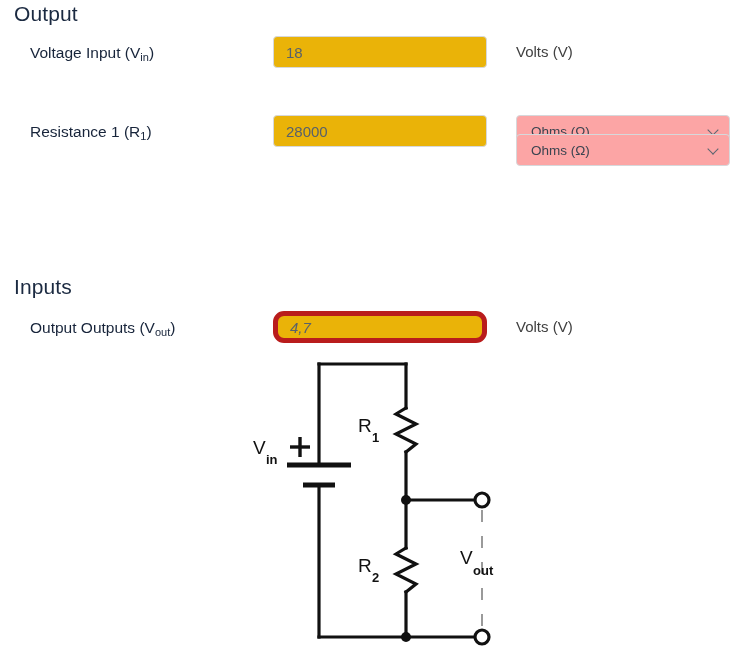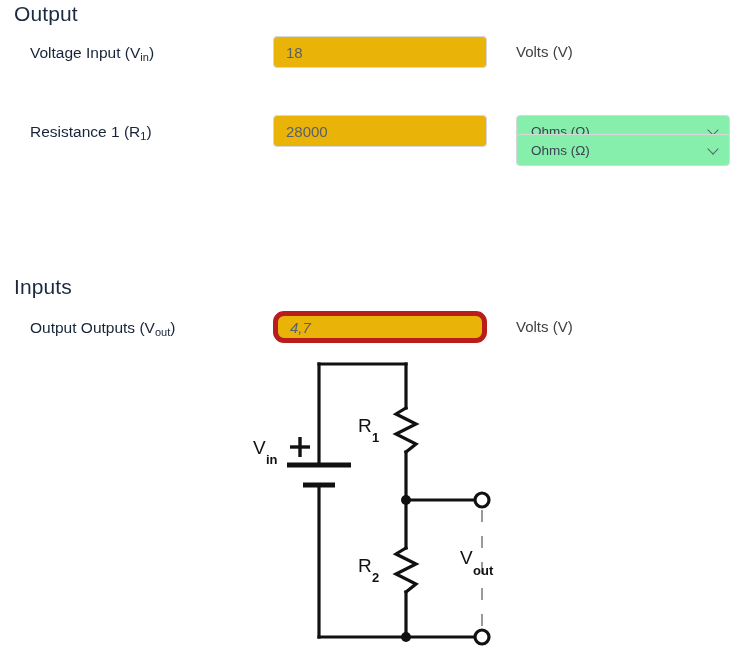--- a/index.html
+++ b/index.html
@@ -89,21 +89,21 @@
     top: 0;
     width: 214px;
     height: 32px;
   }
   .unit-select {
     width: 214px;
     height: 32px;
     box-sizing: border-box;
     border: 1px solid #d6d8db;
     border-radius: 4px;
-    background: #86efac;
+    background: #fca5a5;
     font-family: "Liberation Sans", sans-serif;
     font-size: 13.5px;
     color: #3b4450;
     padding: 0 26px 0 14px;
     appearance: none;
     -webkit-appearance: none;
     -moz-appearance: none;
     outline: none;
   }
   .chev {

